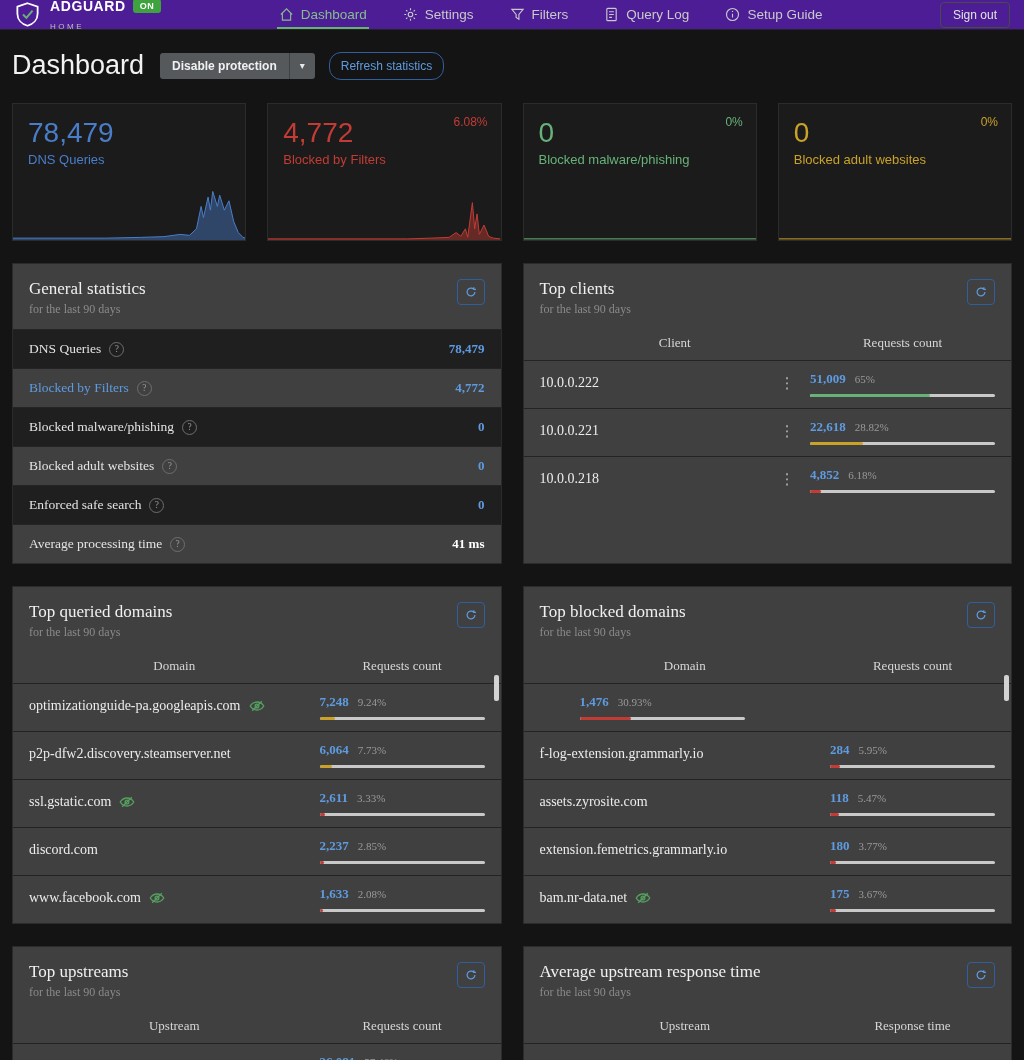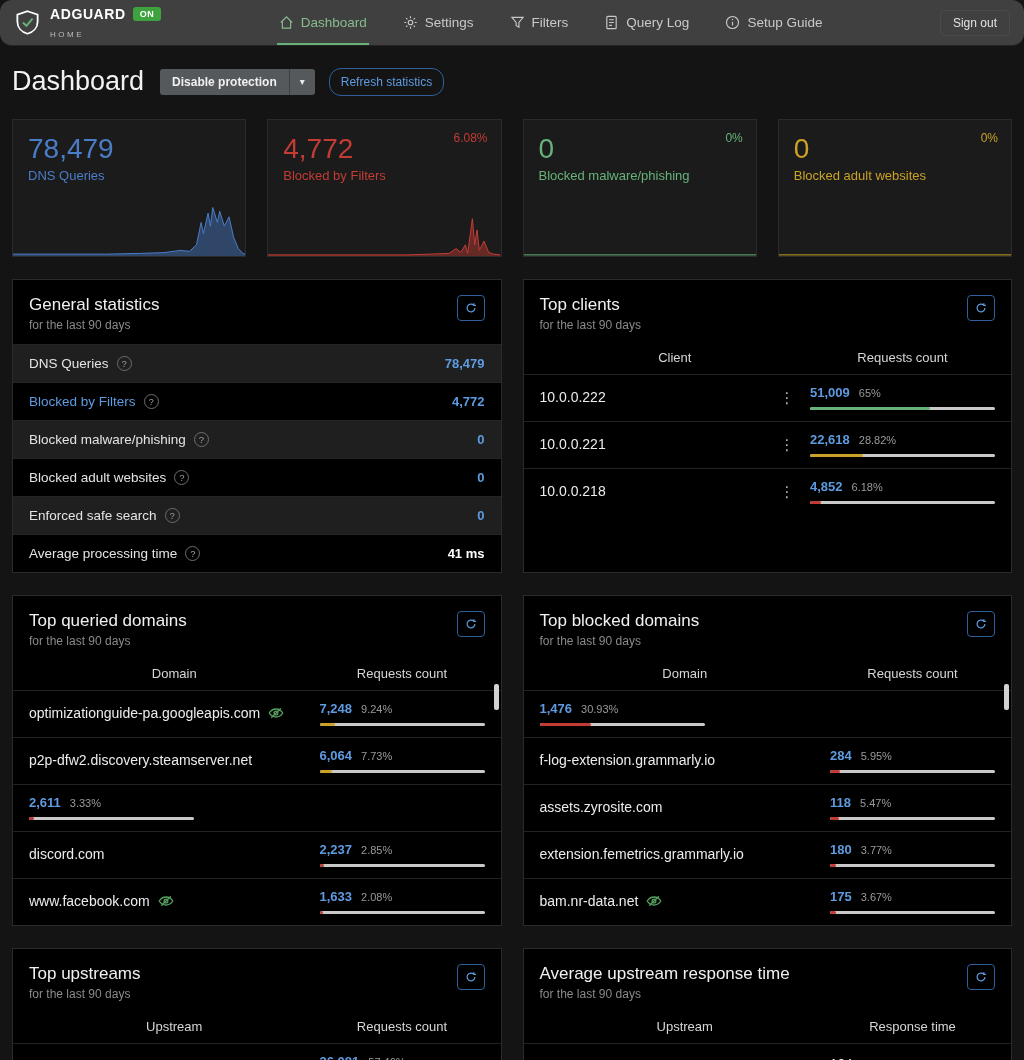--- a/index.html
+++ b/index.html
@@ -4,22 +4,22 @@
 <style>
   * { margin:0; padding:0; box-sizing:border-box; }
   html,body { width:1024px; height:1060px; overflow:hidden; }
   body {
     background:#141414;
     font-family:"Liberation Sans","DejaVu Sans",sans-serif;
     color:#e6e6e6;
   }
   
   .navbar {
-    height:46px; background:#404040; border-bottom:1px solid #242424;
-    display:flex; align-items:stretch; padding:0 14px;border-radius:12px;
+    height:30px; background:#4c1d95; border-bottom:1px solid #242424;
+    display:flex; align-items:stretch; padding:0 14px;
   }
   .brand { display:flex; align-items:center; gap:9px; }
   .brand-rows { display:flex; flex-direction:column; justify-content:center; }
   .brand-line1 { display:flex; align-items:center; gap:7px; }
   .brand-title { font-size:14px; font-weight:bold; letter-spacing:0.6px; color:#fff; }
   .on-badge {
     background:#3ea33e; color:#fff; font-size:9px; font-weight:bold;
     padding:2px 7px; border-radius:3px; letter-spacing:0.5px;
   }
   .brand-sub { font-size:8px; color:#bdbdbd; letter-spacing:2.5px; margin-top:8px; }
@@ -58,21 +58,21 @@
   .stat-card {
     position:relative; height:138px; background:#1b1b1b; border:1px solid #2b2b2b;
     padding:13px 15px; overflow:hidden;
   }
   .stat-value { font-size:28px; font-weight:400; }
   .stat-label { font-size:13px; margin-top:3px; }
   .stat-pct { position:absolute; top:11px; right:13px; font-size:12px; }
   .spark { position:absolute; left:0; bottom:0; width:100%; height:56px; display:block; }
   
   .grid2 { display:grid; grid-template-columns:1fr 1fr; gap:21px; margin-top:22px; align-items:stretch; }
-  .card { background:#000000; border:1px solid #2b2b2b; position:relative; }
+  .card { background:#404040; border:1px solid #2b2b2b; position:relative;font-family:Liberation Serif, serif; }
   .card-head { display:flex; justify-content:space-between; align-items:flex-start; padding:15px 16px 12px; }
   .card-title { font-size:17px; font-weight:400; color:#f0f0f0; }
   .card-sub { font-size:12px; color:#8a8a8a; margin-top:3px; }
   .icon-refresh-btn {
     width:28px; height:26px; background:transparent; border:1px solid #2f5f9e;
     border-radius:4px; color:#5e9be0; cursor:pointer;
     display:flex; align-items:center; justify-content:center;
   }
   .icon-refresh-btn svg { width:12px; height:12px; stroke:currentColor; fill:none; stroke-width:1.6; }
   
@@ -96,21 +96,21 @@
   .tbl-head { display:flex; padding:6px 16px 9px; font-size:13px; color:#d6d6d6; }
   .tbl-head .c-left { flex:1; text-align:center; }
   .tbl-head .c-right { width:185px; text-align:center; }
   .tbl-head.narrow .c-right { width:165px; }
   .t-row { display:flex; align-items:flex-start; padding:10px 16px 11px; border-top:1px solid #232323; }
   .t-left { flex:1; display:flex; align-items:center; justify-content:space-between; padding-right:14px; min-height:24px; }
   .t-name { font-size:14px; color:#ececec; display:flex; align-items:center; gap:8px; }
   .eye-icon svg { width:16px; height:16px; stroke:#55a05f; fill:none; stroke-width:1.3; display:block; }
   .kebab { color:#b5b5b5; font-size:15px; width:18px; text-align:center; cursor:pointer; line-height:1; }
   .req-cell { width:185px; }
-  .req-cell.narrow { width:165px; }
+  .req-cell.narrow { width:165px;margin-left:40px; }
   .req-line { display:flex; align-items:baseline; }
   .count { color:#5e9be0; font-weight:bold; font-size:13px; }
   .pct { color:#9a9a9a; font-size:11px; margin-left:9px; }
   .bar { height:3px; background:#c9c9c9; border-radius:2px; margin-top:7px; overflow:hidden; }
   .bar-fill { height:100%; border-radius:2px; }
   .time-val { font-size:13.5px; color:#f0f0f0; width:165px; padding-top:2px; }
   .scroll-thumb {
     position:absolute; right:2px; top:88px; width:5px; height:26px;
     background:#d2d2d2; border-radius:2px; cursor:pointer;
   }
@@ -394,20 +394,30 @@
               <div class="req-line">
                 <span class="count">6,064</span>
                 <span class="pct">7.73%</span>
               </div>
               <div class="bar">
                 <div class="bar-fill" style="width:7.73%;background:#c9a227"></div>
               </div>
             </div>
           </div>
           <div class="t-row">
+            <div class="t-left">
+              <span class="t-name">ssl.gstatic.com<span class="eye-icon">
+                  <svg viewBox="0 0 16 16">
+                    <path d="M1.2 8s2.6-4 6.8-4 6.8 4 6.8 4-2.6 4-6.8 4S1.2 8 1.2 8z"></path>
+                    <circle cx="8" cy="8" r="1.9"></circle>
+                    <path d="M3.2 12.8 12.8 3.2"></path>
+                  </svg>
+                </span></span>
+              <span></span>
+            </div>
             <div class="req-cell narrow">
               <div class="req-line">
                 <span class="count">2,611</span>
                 <span class="pct">3.33%</span>
               </div>
               <div class="bar">
                 <div class="bar-fill" style="width:3.33%;background:#c23c35"></div>
               </div>
             </div>
           </div>

